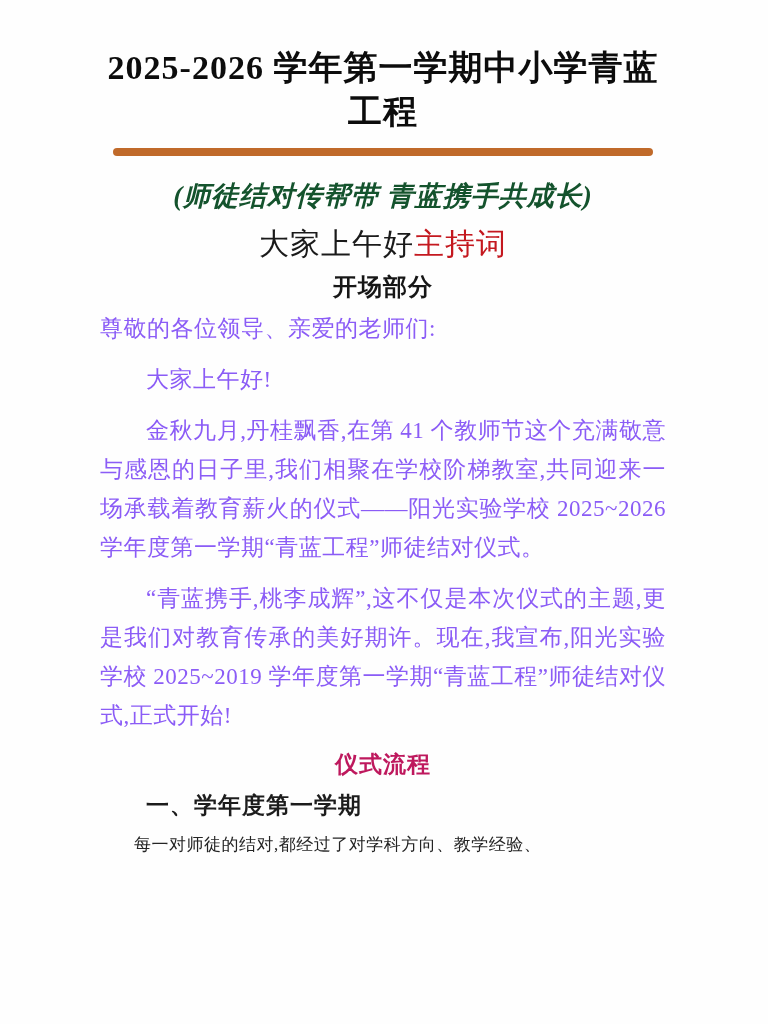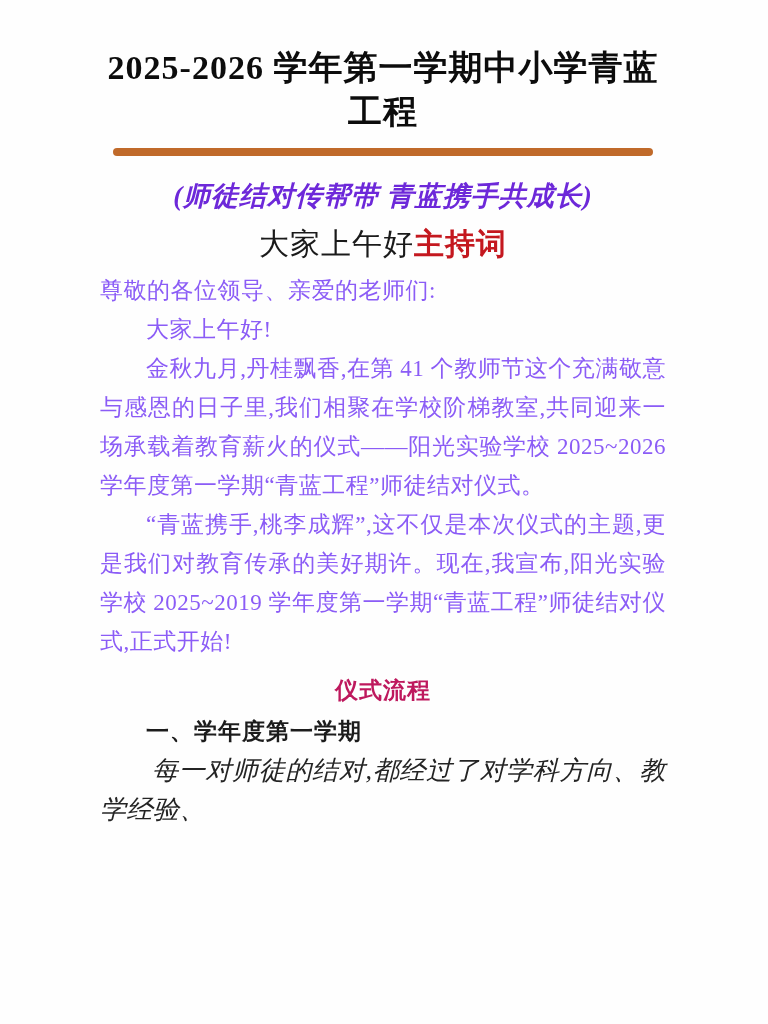--- a/index.html
+++ b/index.html
@@ -18,74 +18,75 @@
     font-family:"Liberation Serif", serif;
   }
   .title-rule{
     width:540px;height:8px;margin:14px auto 0;
     background:var(--accent-orange,#c06a2a);
     border-radius:4px;
   }
   .doc-subtitle{
     margin:20px 0 0;
     font-size:27px;line-height:40px;font-weight:bold;font-style:italic;
-    text-align:center;letter-spacing:1px;color:#6d28d9;
+    text-align:center;letter-spacing:1px;color:#14532d;
     font-family:"Liberation Serif", serif;
   }
   .ceremony-heading{
     margin:8px 0 0;
     font-size:30px;line-height:40px;text-align:center;
     font-family:"Liberation Sans", sans-serif;
     font-weight:500;color:#1a1a1a;letter-spacing:1px;
   }
   .ceremony-heading .highlight{
-    color:var(--accent-red,#c4181f);font-weight:bold;
+    color:var(--accent-red,#c4181f);font-weight:normal;
   }
   .section-title{
     margin:8px 0 0;
     font-size:24px;line-height:30px;font-weight:bold;text-align:center;
     font-family:"Liberation Sans", sans-serif;color:#161616;letter-spacing:1px;
   }
   .body-block{margin-top:7px;}
   .body-block p{
     margin:0;font-size:23px;line-height:39px;
     text-align:justify;letter-spacing:0.5px;color:#8b5cf6;
   }
-  .body-block p.indent{text-indent:2em;}
+  .body-block p.indent{text-indent:2em;margin-top:12px;}
   .procedure-section-title{
     margin:13px 0 0;
     font-size:23px;line-height:32px;font-weight:bold;text-align:center;
     font-family:"Liberation Sans", sans-serif;color:#be185d;letter-spacing:1px;
   }
   .procedure-item-title{
     margin:7px 0 0;text-indent:2em;
     font-size:23px;line-height:36px;font-weight:bold;
     font-family:"Liberation Sans", sans-serif;color:#1c1c1c;letter-spacing:1px;
   }
   .procedure-item-body{
     margin:2px 0 0;text-indent:2em;
-    font-size:26px;line-height:39px;text-align:justify;
-    letter-spacing:0.5px;color:#242424;font-style:italic;
+    font-size:17px;line-height:39px;text-align:justify;
+    letter-spacing:0.5px;color:#242424;
   }
 </style>
 </head>
 <body>
 
 <div class="page">
 
   <h1 class="doc-title">2025-2026 学年第一学期中小学青蓝工程</h1>
 
   <div class="title-rule"></div>
 
   <h2 class="doc-subtitle">(师徒结对传帮带 青蓝携手共成长)</h2>
 
   <h3 class="ceremony-heading">
     <span>大家上午好</span><span class="highlight">主持词</span>
   </h3>
 
+  <h4 class="section-title">开场部分</h4>
 
   <div class="body-block">
     <p>尊敬的各位领导、亲爱的老师们:</p>
     <p class="indent">大家上午好!</p>
     <p class="indent">金秋九月,丹桂飘香,在第 41 个教师节这个充满敬意与感恩的日子里,我们相聚在学校阶梯教室,共同迎来一场承载着教育薪火的仪式——阳光实验学校 2025~2026 学年度第一学期“青蓝工程”师徒结对仪式。</p>
     <p class="indent">“青蓝携手,桃李成辉”,这不仅是本次仪式的主题,更是我们对教育传承的美好期许。现在,我宣布,阳光实验学校 2025~2019 学年度第一学期“青蓝工程”师徒结对仪式,正式开始!</p>
   </div>
 
   <h4 class="procedure-section-title">仪式流程</h4>
 

